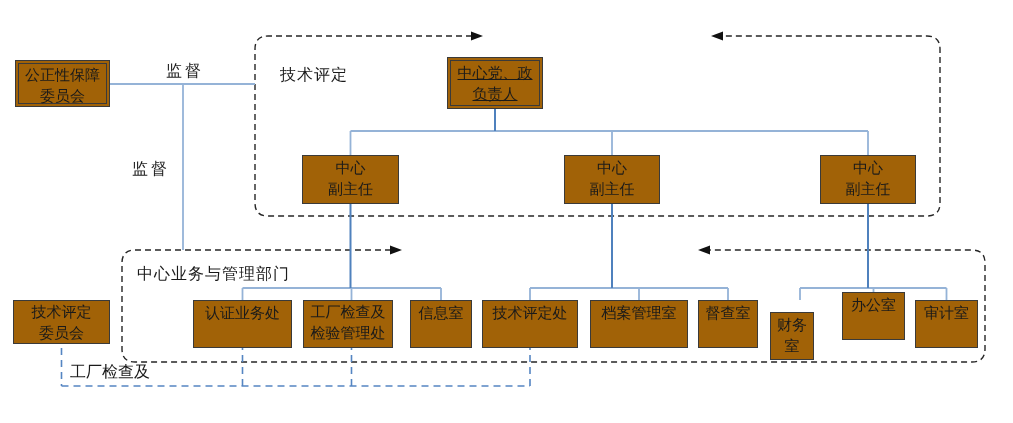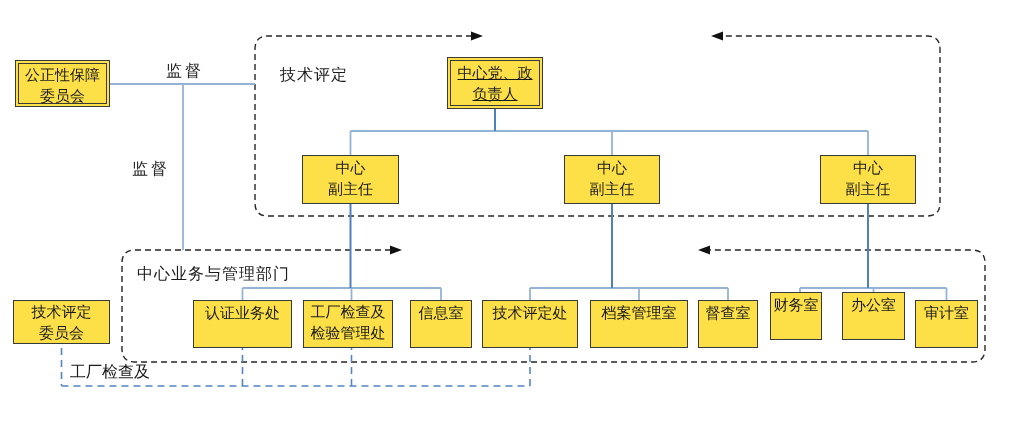--- a/index.html
+++ b/index.html
@@ -8,21 +8,21 @@
     width:1013px;height:423px;
     background:#ffffff;
     font-family:"Liberation Serif","DejaVu Serif",serif;
     color:#1a1a1a;
     overflow:hidden;
   }
   .wires{position:absolute;left:0;top:0;z-index:1;}
   .node{
     position:absolute;
     box-sizing:border-box;
-    background:#fde047;
+    background:#a16207;
     border:1px solid #3a3a3a;
     text-align:center;
     font-size:15px;
     line-height:21px;
     padding-top:2px;
     z-index:2;
   }
   .node.double{border:4px double #3a3a3a;}
   .node .ln{display:block;}
   .lbl{
@@ -143,21 +143,21 @@
   </div>
   <div class="node" style="left:482px;top:300px;width:96px;height:48px;">
     <span class="ln">技术评定处</span>
   </div>
   <div class="node" style="left:590px;top:300px;width:98px;height:48px;">
     <span class="ln">档案管理室</span>
   </div>
   <div class="node" style="left:698px;top:300px;width:60px;height:48px;">
     <span class="ln">督查室</span>
   </div>
-  <div class="node" style="left:770px;top:292px;width:52px;height:48px;">
+  <div class="node" style="left:770px;top:312px;width:44px;height:48px;">
     <span class="ln">财务室</span>
   </div>
   <div class="node" style="left:842px;top:292px;width:63px;height:48px;">
     <span class="ln">办公室</span>
   </div>
   <div class="node" style="left:915px;top:300px;width:63px;height:48px;">
     <span class="ln">审计室</span>
   </div>
 
 </div>

